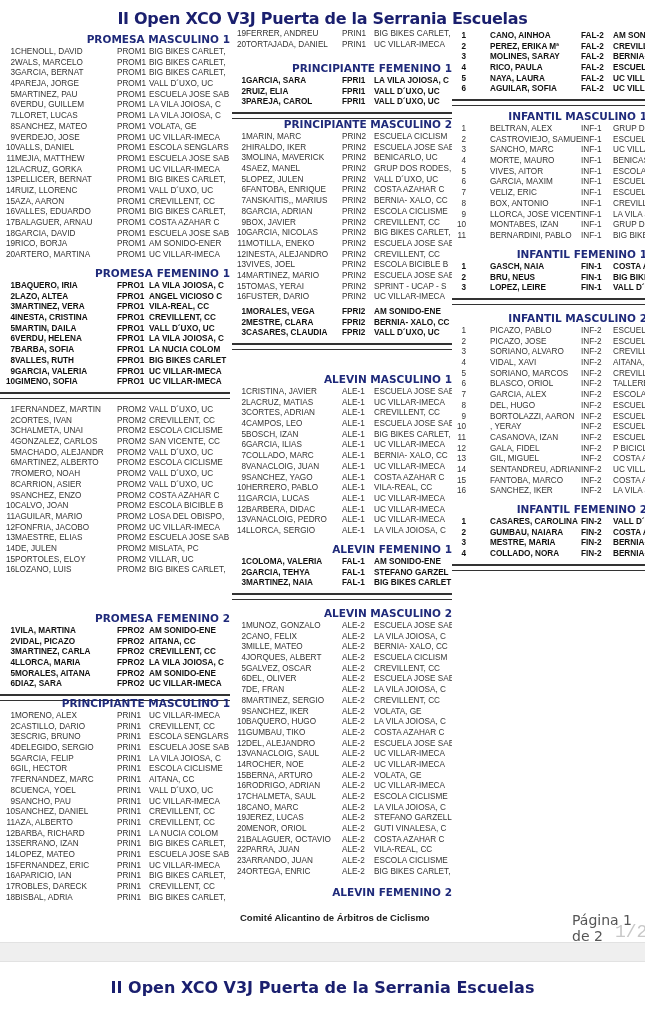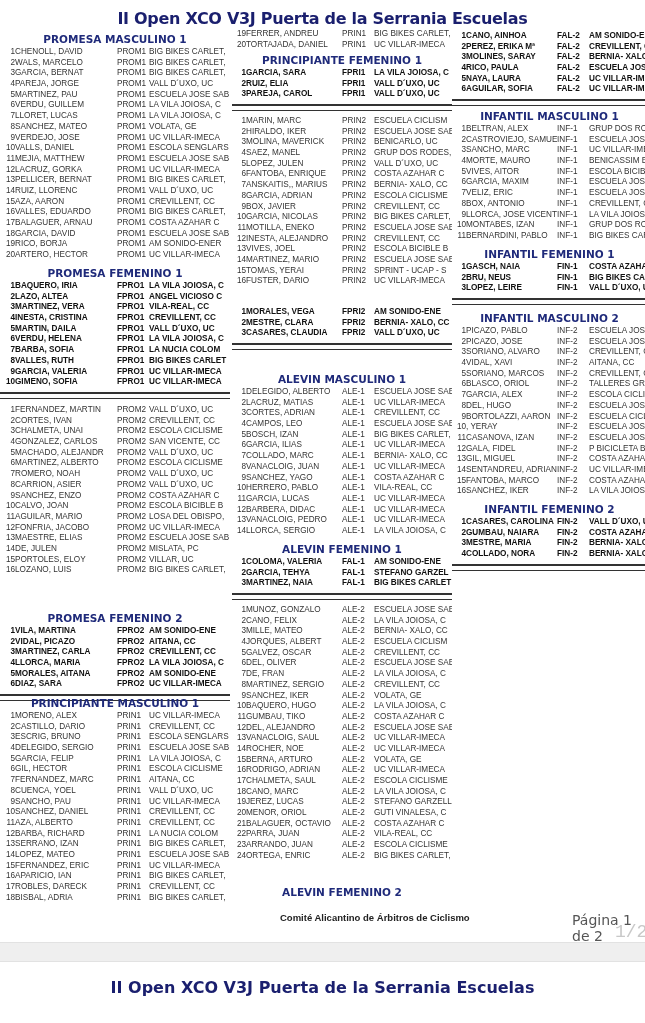--- a/index.html
+++ b/index.html
@@ -4,35 +4,35 @@
 <style>
   html, body { margin:0; padding:0; background:#ffffff; }
   body { width:645px; height:1023px; overflow:hidden; position:relative; font-family:"Liberation Sans", sans-serif; color:#222; }
   .page { position:absolute; left:0; top:0; width:645px; height:935px; background:#fff; }
   .title { position:absolute; top:9px; left:0; width:645px; text-align:center; font-family:"DejaVu Sans", sans-serif; font-weight:bold; font-size:16px; color:#1a1f6e; letter-spacing:-0.3px; }
   .col { position:absolute; top:0; }
   .col1 { left:0; width:230px; }
   .col2 { left:232px; width:220px; }
   .col3 { left:452px; width:200px; }
   .section { position:absolute; width:100%; }
-  .sec-title { font-family:"DejaVu Sans", sans-serif; font-weight:bold; font-size:10.5px; color:#1f2a7a; text-align:center; height:16px; line-height:16px; }
+  .sec-title { font-family:"DejaVu Sans", sans-serif; font-weight:bold; font-size:10.5px; color:#1f2a7a; text-align:right; height:16px; line-height:16px; }
   .row { display:flex; height:10.7px; line-height:10.7px; font-family:"Liberation Sans", sans-serif; font-size:8.2px; color:#333; white-space:nowrap; overflow:hidden; }
   .row.bold { font-weight:bold; color:#111; }
   .pos { width:15px; text-align:right; flex:none; }
   .name { width:102px; flex:none; overflow:hidden; }
   .cat { width:32px; flex:none; }
   .club { flex:1; overflow:hidden; }
   .col2 .pos { width:14px; }
   .col2 .name { width:96px; }
   .col2 .cat { width:32px; }
   .col3 .pos { width:14px; }
-  .col3 .name { width:91px; }
+  .col3 .name { width:91px;margin-left:24px; }
   .col3 .cat { width:32px; }
   .sep { height:4px; border-top:2px solid #333; border-bottom:1px solid #333; margin-top:4px; }
-  .footer-committee { position:absolute; top:912px; left:240px; font-family:"Liberation Sans", sans-serif; font-weight:bold; font-size:9.5px; color:#222;margin-left:40px; }
+  .footer-committee { position:absolute; top:912px; left:240px; font-family:"Liberation Sans", sans-serif; font-weight:bold; font-size:9.5px; color:#222; }
   .footer-page { position:absolute; top:912px; left:572px; font-family:"DejaVu Sans", sans-serif; font-size:14px; color:#555; }
   .page-counter { position:absolute; top:922px; left:615px; font-family:Liberation Mono, monospace; font-size:18px; color:#c8c8c8; }
   .gap { position:absolute; top:942px; left:0; width:645px; height:18px; background:#efefef; border-top:1px solid #e2e2e2; border-bottom:1px solid #e2e2e2; }
   .title2 { position:absolute; top:978px; left:0; width:645px; text-align:center; font-family:"DejaVu Sans", sans-serif; font-weight:bold; font-size:16px; color:#1a1f6e; }
 </style>
 </head>
 <body>
 
 <div class="page">
   <div class="title">II Open XCO V3J Puerta de la Serrania Escuelas</div>
@@ -150,21 +150,21 @@
             <span class="club">ESCUELA JOSE SAB</span>
           </div>
           <div class="row">
             <span class="pos">19</span>
             <span class="name">RICO, BORJA</span>
             <span class="cat">PROM1</span>
             <span class="club">AM SONIDO-ENER</span>
           </div>
           <div class="row">
             <span class="pos">20</span>
-            <span class="name">ARTERO, HECTOR</span>
+            <span class="name">ARTERO, MARTINA</span>
             <span class="cat">PROM1</span>
             <span class="club">UC VILLAR-IMECA</span>
           </div>
         </div>
     </div>
     <div class="section" style="top:265px">
       <div class="sec-title">PROMESA FEMENINO 1</div>
       <div class="rows bold">
           <div class="row bold">
             <span class="pos">1</span>
@@ -496,21 +496,21 @@
             <span class="club">BIG BIKES CARLET,</span>
           </div>
           <div class="row">
             <span class="pos">20</span>
             <span class="name">TORTAJADA, DANIEL</span>
             <span class="cat">PRIN1</span>
             <span class="club">UC VILLAR-IMECA</span>
           </div>
         </div>
     </div>
-    <div class="section" style="top:52px">
+    <div class="section" style="top:60px">
       <div class="sec-title">PRINCIPIANTE FEMENINO 1</div>
       <div class="rows bold">
           <div class="row bold">
             <span class="pos">1</span>
             <span class="name">GARCIA, SARA</span>
             <span class="cat">FPRI1</span>
             <span class="club">LA VILA JOIOSA, C</span>
           </div>
           <div class="row bold">
             <span class="pos">2</span>
@@ -521,20 +521,21 @@
           <div class="row bold">
             <span class="pos">3</span>
             <span class="name">PAREJA, CAROL</span>
             <span class="cat">FPRI1</span>
             <span class="club">VALL D´UXO, UC</span>
           </div>
         </div>
       <div class="sep"></div>
     </div>
     <div class="section" style="top:116px">
+      <div class="sec-title">PRINCIPIANTE MASCULINO 2</div>
       <div class="rows">
           <div class="row">
             <span class="pos">1</span>
             <span class="name">MARIN, MARC</span>
             <span class="cat">PRIN2</span>
             <span class="club">ESCUELA CICLISM</span>
           </div>
           <div class="row">
             <span class="pos">2</span>
             <span class="name">HIRALDO, IKER</span>
@@ -648,21 +649,21 @@
             <span class="club">VALL D´UXO, UC</span>
           </div>
         </div>
       <div class="sep"></div>
     </div>
     <div class="section" style="top:371px">
       <div class="sec-title">ALEVIN MASCULINO 1</div>
       <div class="rows">
           <div class="row">
             <span class="pos">1</span>
-            <span class="name">DELEGIDO, ALBERTO</span>
+            <span class="name">CRISTINA, JAVIER</span>
             <span class="cat">ALE-1</span>
             <span class="club">ESCUELA JOSE SAB</span>
           </div>
           <div class="row">
             <span class="pos">2</span>
             <span class="name">LACRUZ, MATIAS</span>
             <span class="cat">ALE-1</span>
             <span class="club">UC VILLAR-IMECA</span>
           </div>
           <div class="row">
@@ -757,20 +758,21 @@
           <div class="row bold">
             <span class="pos">3</span>
             <span class="name">MARTINEZ, NAIA</span>
             <span class="cat">FAL-1</span>
             <span class="club">BIG BIKES CARLET</span>
           </div>
         </div>
       <div class="sep"></div>
     </div>
     <div class="section" style="top:605px">
+      <div class="sec-title">ALEVIN MASCULINO 2</div>
       <div class="rows">
           <div class="row">
             <span class="pos">1</span>
             <span class="name">MUÑOZ, GONZALO</span>
             <span class="cat">ALE-2</span>
             <span class="club">ESCUELA JOSE SAB</span>
           </div>
           <div class="row">
             <span class="pos">2</span>
             <span class="name">CANO, FELIX</span>

